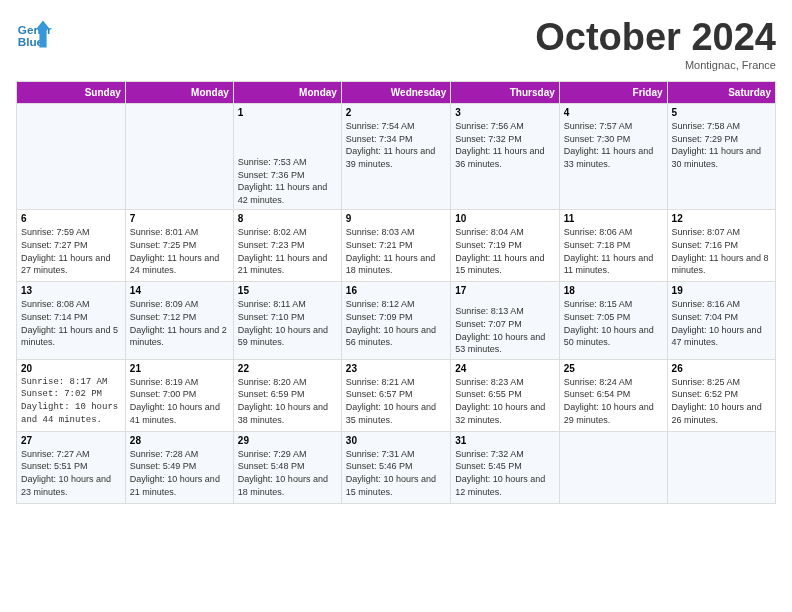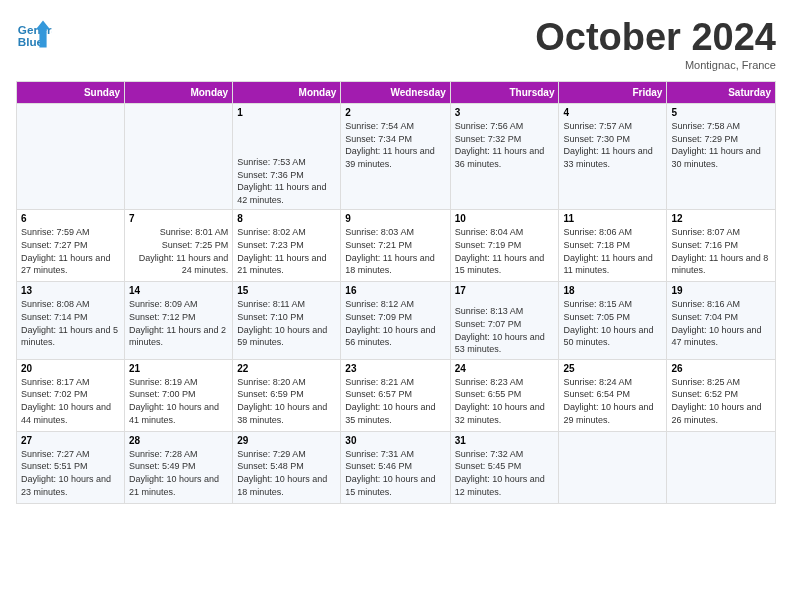--- a/index.html
+++ b/index.html
@@ -147,21 +147,21 @@
         </tr>
         <tr>
           <td>
             <span class="day-num">6</span>
             <div class="day-info" style="white-space: pre-line;">Sunrise: 7:59 AM
 Sunset: 7:27 PM
 Daylight: 11 hours and 27 minutes.</div>
           </td>
           <td>
             <span class="day-num">7</span>
-            <div class="day-info" style="white-space: pre-line; text-align: right;">Sunrise: 8:01 AM
+            <div class="day-info" style="white-space: pre-line;">Sunrise: 8:01 AM
 Sunset: 7:25 PM
 Daylight: 11 hours and 24 minutes.</div>
           </td>
           <td>
             <span class="day-num">8</span>
             <div class="day-info" style="white-space: pre-line;">Sunrise: 8:02 AM
 Sunset: 7:23 PM
 Daylight: 11 hours and 21 minutes.</div>
           </td>
           <td>
@@ -229,21 +229,21 @@
           <td>
             <span class="day-num">19</span>
             <div class="day-info" style="white-space: pre-line;">Sunrise: 8:16 AM
 Sunset: 7:04 PM
 Daylight: 10 hours and 47 minutes.</div>
           </td>
         </tr>
         <tr>
           <td>
             <span class="day-num">20</span>
-            <div class="day-info" style="white-space: pre-line;">Sunrise: 8:17 AM
+            <div class="day-info" style="white-space: pre-line; font-family: Liberation Mono, monospace;">Sunrise: 8:17 AM
 Sunset: 7:02 PM
 Daylight: 10 hours and 44 minutes.</div>
           </td>
           <td>
             <span class="day-num">21</span>
             <div class="day-info" style="white-space: pre-line;">Sunrise: 8:19 AM
 Sunset: 7:00 PM
 Daylight: 10 hours and 41 minutes.</div>
           </td>
           <td>

